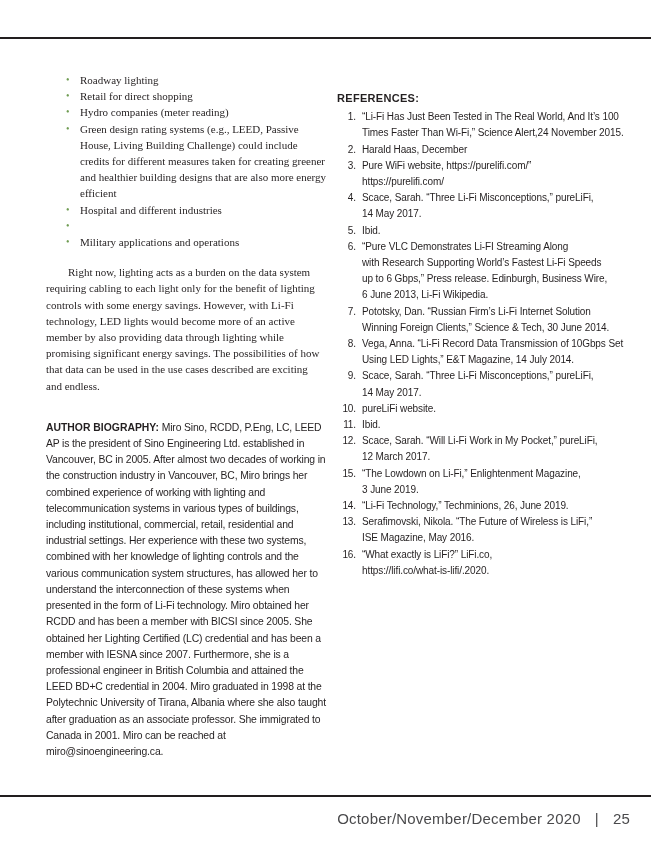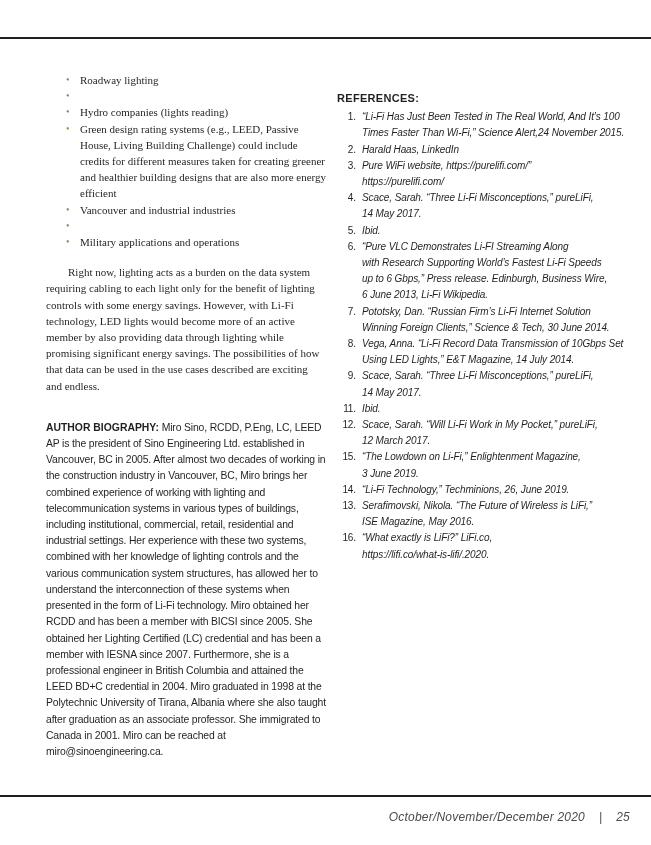--- a/index.html
+++ b/index.html
@@ -63,64 +63,64 @@
     letter-spacing: -0.1px;
   }
   .ref-heading {
     margin: 16px 0 3px 0;
     font-size: 11px;
     font-weight: bold;
     letter-spacing: 0.3px;
   }
   .ref-item { display: flex; }
   .ref-num { flex: none; width: 19px; text-align: right; margin-right: 6px; }
-  .ref-text { flex: 1; white-space: pre-line; font-style: italic; }
+  .ref-text { flex: 1; white-space: pre-line; }
 
   
   .footer {
     position: absolute;
     top: 810px;
     right: 21px;
     display: flex;
     align-items: center;
     font-family: "Liberation Sans", sans-serif;
-    font-size: 12px;
+    font-size: 15px;
     letter-spacing: 0.2px;
     color: var(--footer_text, #4a4a4c);
-    font-style: italic;
   }
   .footer-sep { margin: 0 14px; }
 </style>
 </head>
 <body style="--text: #231f20; --rule: #221e1f; --bullet_green: #6f9c52; --footer_text: #4a4a4c;">
 
 <div class="page">
 
   <div class="rule rule-top"></div>
 
   <div class="col-left">
     <ul class="bullet-list">
       <li class="bullet-item">
           <span class="bullet-dot">•</span>
           <span class="bullet-text">Roadway lighting</span>
         </li>
       <li class="bullet-item">
           <span class="bullet-dot">•</span>
-        </li>
-      <li class="bullet-item">
-          <span class="bullet-dot">•</span>
-          <span class="bullet-text">Hydro companies (lights reading)</span>
+          <span class="bullet-text">Retail for direct shopping</span>
+        </li>
+      <li class="bullet-item">
+          <span class="bullet-dot">•</span>
+          <span class="bullet-text">Hydro companies (meter reading)</span>
         </li>
       <li class="bullet-item">
           <span class="bullet-dot">•</span>
           <span class="bullet-text">Green design rating systems (e.g., LEED, Passive House, Living Building Challenge) could include credits for different measures taken for creating greener and healthier building designs that are also more energy efficient</span>
         </li>
       <li class="bullet-item">
           <span class="bullet-dot">•</span>
-          <span class="bullet-text">Vancouver and industrial industries</span>
+          <span class="bullet-text">Hospital and different industries</span>
         </li>
       <li class="bullet-item">
           <span class="bullet-dot">•</span>
         </li>
       <li class="bullet-item">
           <span class="bullet-dot">•</span>
           <span class="bullet-text">Military applications and operations</span>
         </li>
     </ul>
 
@@ -132,21 +132,21 @@
   <div class="col-right">
     <h3 class="ref-heading">REFERENCES:</h3>
 
     <div class="ref-item">
         <span class="ref-num">1.</span>
         <span class="ref-text">“Li-Fi Has Just Been Tested in The Real World, And It’s 100
 Times Faster Than Wi-Fi,” Science Alert,24 November 2015.</span>
       </div>
     <div class="ref-item">
         <span class="ref-num">2.</span>
-        <span class="ref-text">Harald Haas, LinkedIn</span>
+        <span class="ref-text">Harald Haas, December</span>
       </div>
     <div class="ref-item">
         <span class="ref-num">3.</span>
         <span class="ref-text">Pure WiFi website, https://purelifi.com/”
 https://purelifi.com/</span>
       </div>
     <div class="ref-item">
         <span class="ref-num">4.</span>
         <span class="ref-text">Scace, Sarah. “Three Li-Fi Misconceptions,” pureLiFi,
 14 May 2017.</span>
@@ -171,20 +171,24 @@
         <span class="ref-num">8.</span>
         <span class="ref-text">Vega, Anna. “Li-Fi Record Data Transmission of 10Gbps Set
 Using LED Lights,” E&amp;T Magazine, 14 July 2014.</span>
       </div>
     <div class="ref-item">
         <span class="ref-num">9.</span>
         <span class="ref-text">Scace, Sarah. “Three Li-Fi Misconceptions,” pureLiFi,
 14 May 2017.</span>
       </div>
     <div class="ref-item">
+        <span class="ref-num">10.</span>
+        <span class="ref-text">pureLiFi website.</span>
+      </div>
+    <div class="ref-item">
         <span class="ref-num">11.</span>
         <span class="ref-text">Ibid.</span>
       </div>
     <div class="ref-item">
         <span class="ref-num">12.</span>
         <span class="ref-text">Scace, Sarah. “Will Li-Fi Work in My Pocket,” pureLiFi,
 12 March 2017.</span>
       </div>
     <div class="ref-item">
         <span class="ref-num">15.</span>

